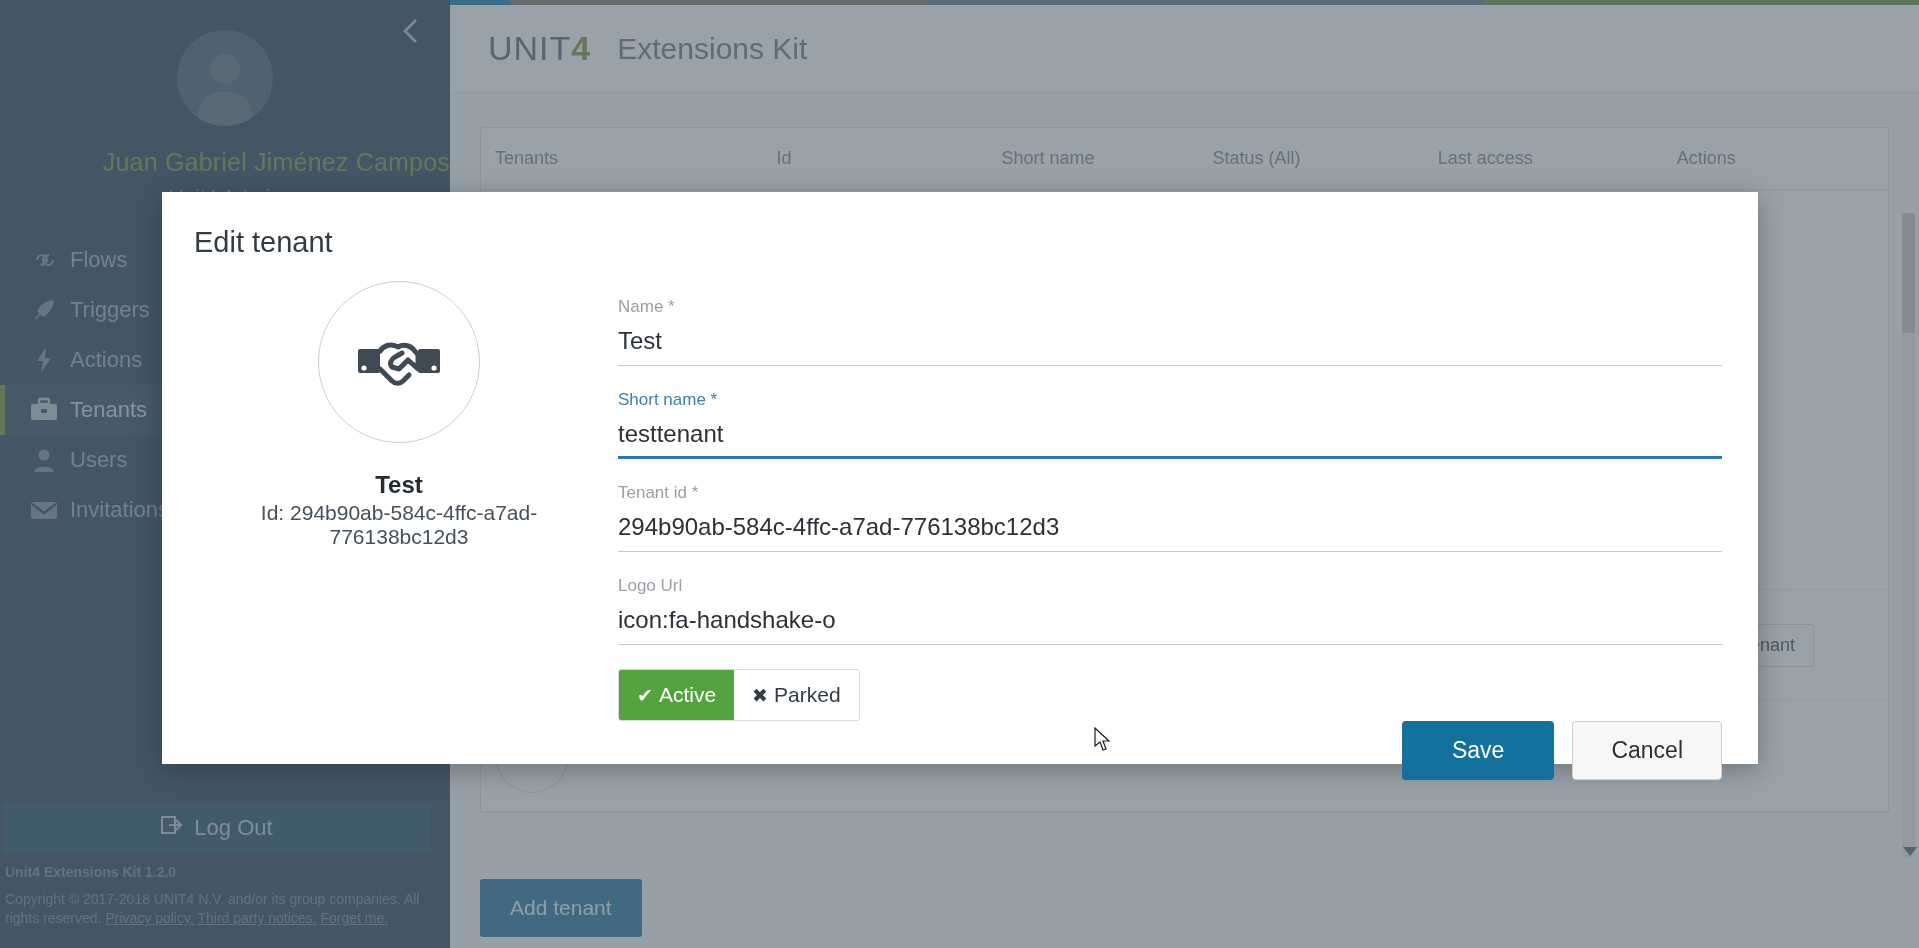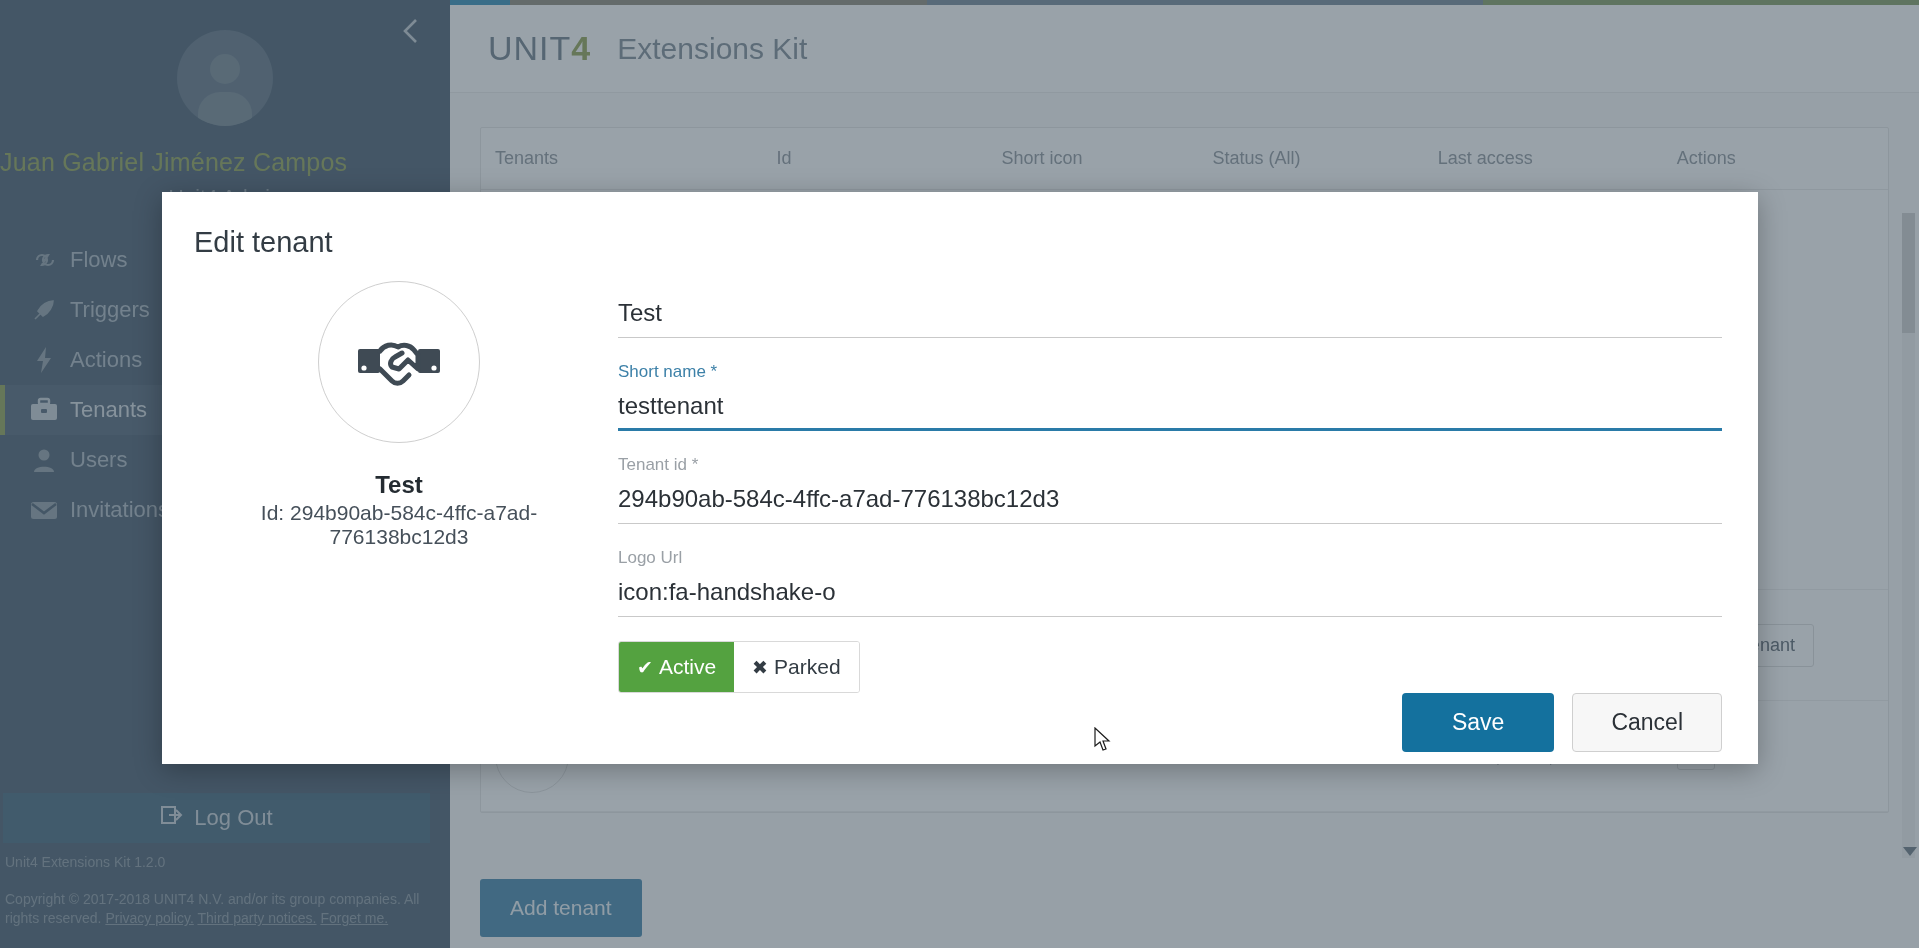--- a/index.html
+++ b/index.html
@@ -43,21 +43,21 @@
     background: #72838f; position: absolute; margin-bottom: 42px;
   }
   .avatar .body {
     width: 54px; height: 34px; border-radius: 22px 22px 0 0;
     background: #72838f; position: relative;
   }
   .avatar-inner { position: relative; width: 96px; height: 96px;
     display:flex; align-items:flex-end; justify-content:center; }
 
   .user-name {
-    text-align: left; margin-top: 22px;
+    text-align: right; margin-top: 22px;
     font-size: 25px; color: #8fa04f; letter-spacing: .2px;
   }
   .user-role {
     text-align: center; margin-top: 8px;
     font-size: 21px; color: #97a3ad;
   }
 
   .nav { margin-top: 26px; }
   .nav-item {
     display: flex; align-items: center;
@@ -78,21 +78,21 @@
 
   .sidebar-bottom { margin-top: auto; padding: 0 20px 8px 3px; }
   .logout-btn {
     display: flex; align-items: center; justify-content: center; gap: 10px;
     height: 50px; width: 100%;
     background: #3d6278; color: #c8d1d8; font-size: 22px;
     cursor: pointer; border: none;
     font-family: "Liberation Sans", sans-serif;
   }
   .legal { padding: 10px 2px 12px 2px; color: #8795a1; font-size: 14px; line-height: 1.35; }
-  .legal .ver { display: block; margin-bottom: 18px; }
+  .legal .ver { display: block; margin-bottom: 8px; font-weight: bold; }
   .legal .copy { text-align: justify; }
   .legal a { color: #8795a1; text-decoration: underline; }
 
   
   .main {
     flex: 1 1 auto; height: 948px;
     background: #fbfbfb;
     display: flex; flex-direction: column;
     position: relative; overflow: hidden;
   }
@@ -379,21 +379,21 @@
                 <col style="width:16%">
                 <col style="width:15%">
               <col style="width:16%">
                 <col style="width:17%">
                 <col style="width:16%">
             </colgroup>
             <thead>
               <tr>
                 <th>Tenants</th>
                 <th>Id</th>
-                <th>Short icon</th>
+                <th>Short name</th>
                 <th>Status (All)</th>
                 <th>Last access</th>
                 <th>Actions</th>
               </tr>
             </thead>
             <tbody>
               <tr style="height:400px">
                 <td colspan="6"></td>
               </tr>
               <tr>
@@ -468,20 +468,21 @@
             <path d="M24,38 l12,12 c3,3 8,3 11,0 l6,-6" fill="none" stroke="#3f4a54" stroke-width="5" stroke-linejoin="round" stroke-linecap="round"></path>
           </svg>
         </div>
         <div class="big-name">Test</div>
         <div class="big-id">Id: 294b90ab-584c-4ffc-a7ad-776138bc12d3</div>
       </div>
 
       <div class="modal-right">
 
         <div class="field">
+          <div class="field-label">Name *</div>
           <input class="field-input" value="Test" style="">
         </div>
 
         <div class="field focused">
           <div class="field-label">Short name *</div>
           <input class="field-input" value="testtenant" style="">
         </div>
 
         <div class="field">
           <div class="field-label">Tenant id *</div>

